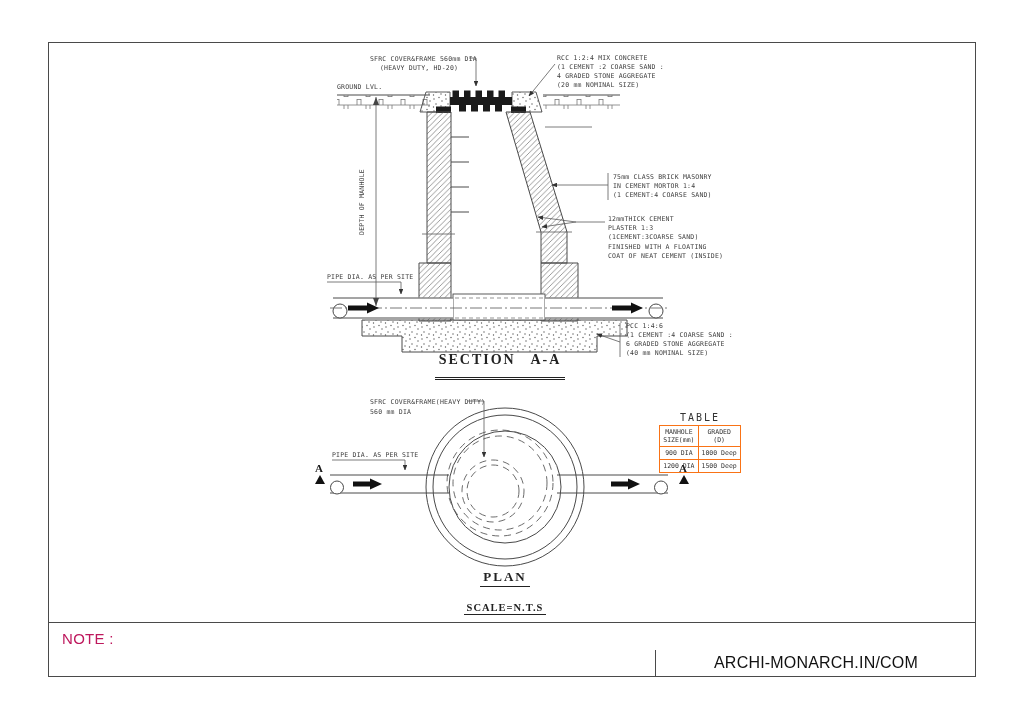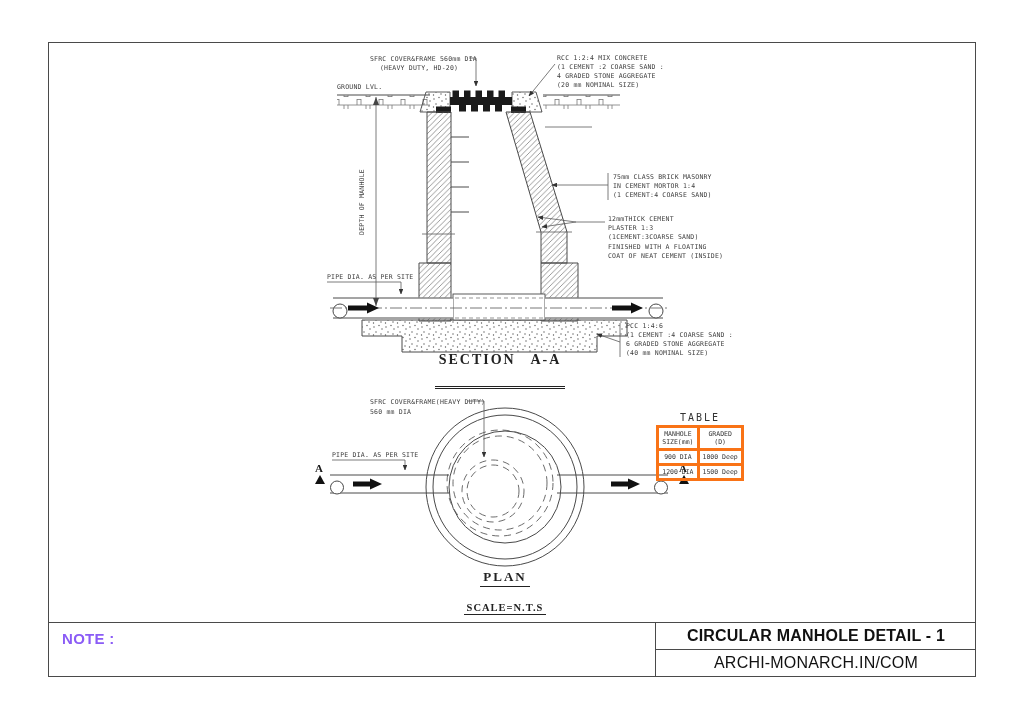--- a/index.html
+++ b/index.html
@@ -8,36 +8,36 @@
   .sheet-border{position:absolute;left:48px;top:42px;width:926px;height:633px;
         border:1px solid #4a4a4a;}
   svg{position:absolute;left:0;top:0;}
   .ln{stroke:#4a4a4a;fill:none;stroke-width:1;}
   .thin{stroke:#5a5a5a;fill:none;stroke-width:.8;}
   .cadtext{font-family:"DejaVu Sans Mono",monospace;font-size:6.5px;fill:#3d3d3d;letter-spacing:.2px;}
   .amark{font-family:"Liberation Serif",serif;font-size:11px;font-weight:bold;fill:#1a1a1a;}
   
   .cap{position:absolute;text-align:center;color:#222;font-family:"Liberation Serif",serif;font-weight:bold;}
   .cap .u{display:inline-block;border-bottom:1px solid #222;padding:0 3px 1px;}
-  .cap .uu{display:inline-block;border-bottom:3px double #222;padding:0 4px 18px;}
+  .cap .uu{display:inline-block;border-bottom:3px double #222;padding:0 4px 9px;}
   .section-title{left:408px;top:352px;width:184px;font-size:14px;letter-spacing:2px;word-spacing:10px;}
   .plan-title{left:430px;top:569px;width:150px;font-size:13px;letter-spacing:2px;}
   .plan-subtitle{left:405px;top:584px;width:200px;font-size:13px;letter-spacing:2px;word-spacing:6px;}
   .plan-scale{left:430px;top:602px;width:150px;font-size:10.5px;letter-spacing:1px;}
   
   .size-table{position:absolute;left:650px;top:412px;width:100px;color:#333;}
   .size-table .t-title{text-align:center;font-family:"DejaVu Sans Mono",monospace;
         font-size:10px;letter-spacing:2px;color:#333;margin-bottom:2px;}
   .size-table table{margin:0 auto;border-collapse:collapse;}
-  .size-table th,.size-table td{border:3px solid #f97316;font-family:"DejaVu Sans Mono",monospace;
+  .size-table th,.size-table td{border:1px solid #f97316;font-family:"DejaVu Sans Mono",monospace;
         font-size:6.5px;font-weight:normal;text-align:center;padding:2px 3px;color:#333;}
   .size-table th span{display:block;line-height:8px;}
   
   .tb-topline{position:absolute;left:48px;top:622px;width:927px;height:0;border-top:1px solid #4a4a4a;}
-  .note-block{position:absolute;left:62px;top:629px;color:#8b5cf6;font-weight:bold;
+  .note-block{position:absolute;left:62px;top:629px;color:#be185d;font-weight:normal;
         font-size:15px;line-height:20px;letter-spacing:.3px;}
   .tb-right-top{position:absolute;left:655px;top:623px;width:320px;height:26px;
         border-left:1px solid #4a4a4a;border-bottom:1px solid #4a4a4a;
         display:flex;align-items:center;justify-content:center;
         font-weight:bold;font-size:16px;color:#111;letter-spacing:.2px;}
   .tb-right-bottom{position:absolute;left:655px;top:650px;width:320px;height:26px;
         border-left:1px solid #4a4a4a;display:flex;align-items:center;justify-content:center;
         font-weight:normal;font-size:16px;color:#111;letter-spacing:.2px;}
 </style>
 </head>
@@ -260,15 +260,14 @@
         <td>1500 Deep</td>
       </tr>
     </tbody>
       </table>
   </div>
 
   <div class="tb-topline"></div>
   <div class="note-block">
     <div>NOTE :</div>
   </div>
-  <div class="tb-right-top">CIRCULAR MANHOLE DETAIL - 1</div>
   <div class="tb-right-bottom">ARCHI-MONARCH.IN/COM</div>
 </div>
 
 </body></html>

